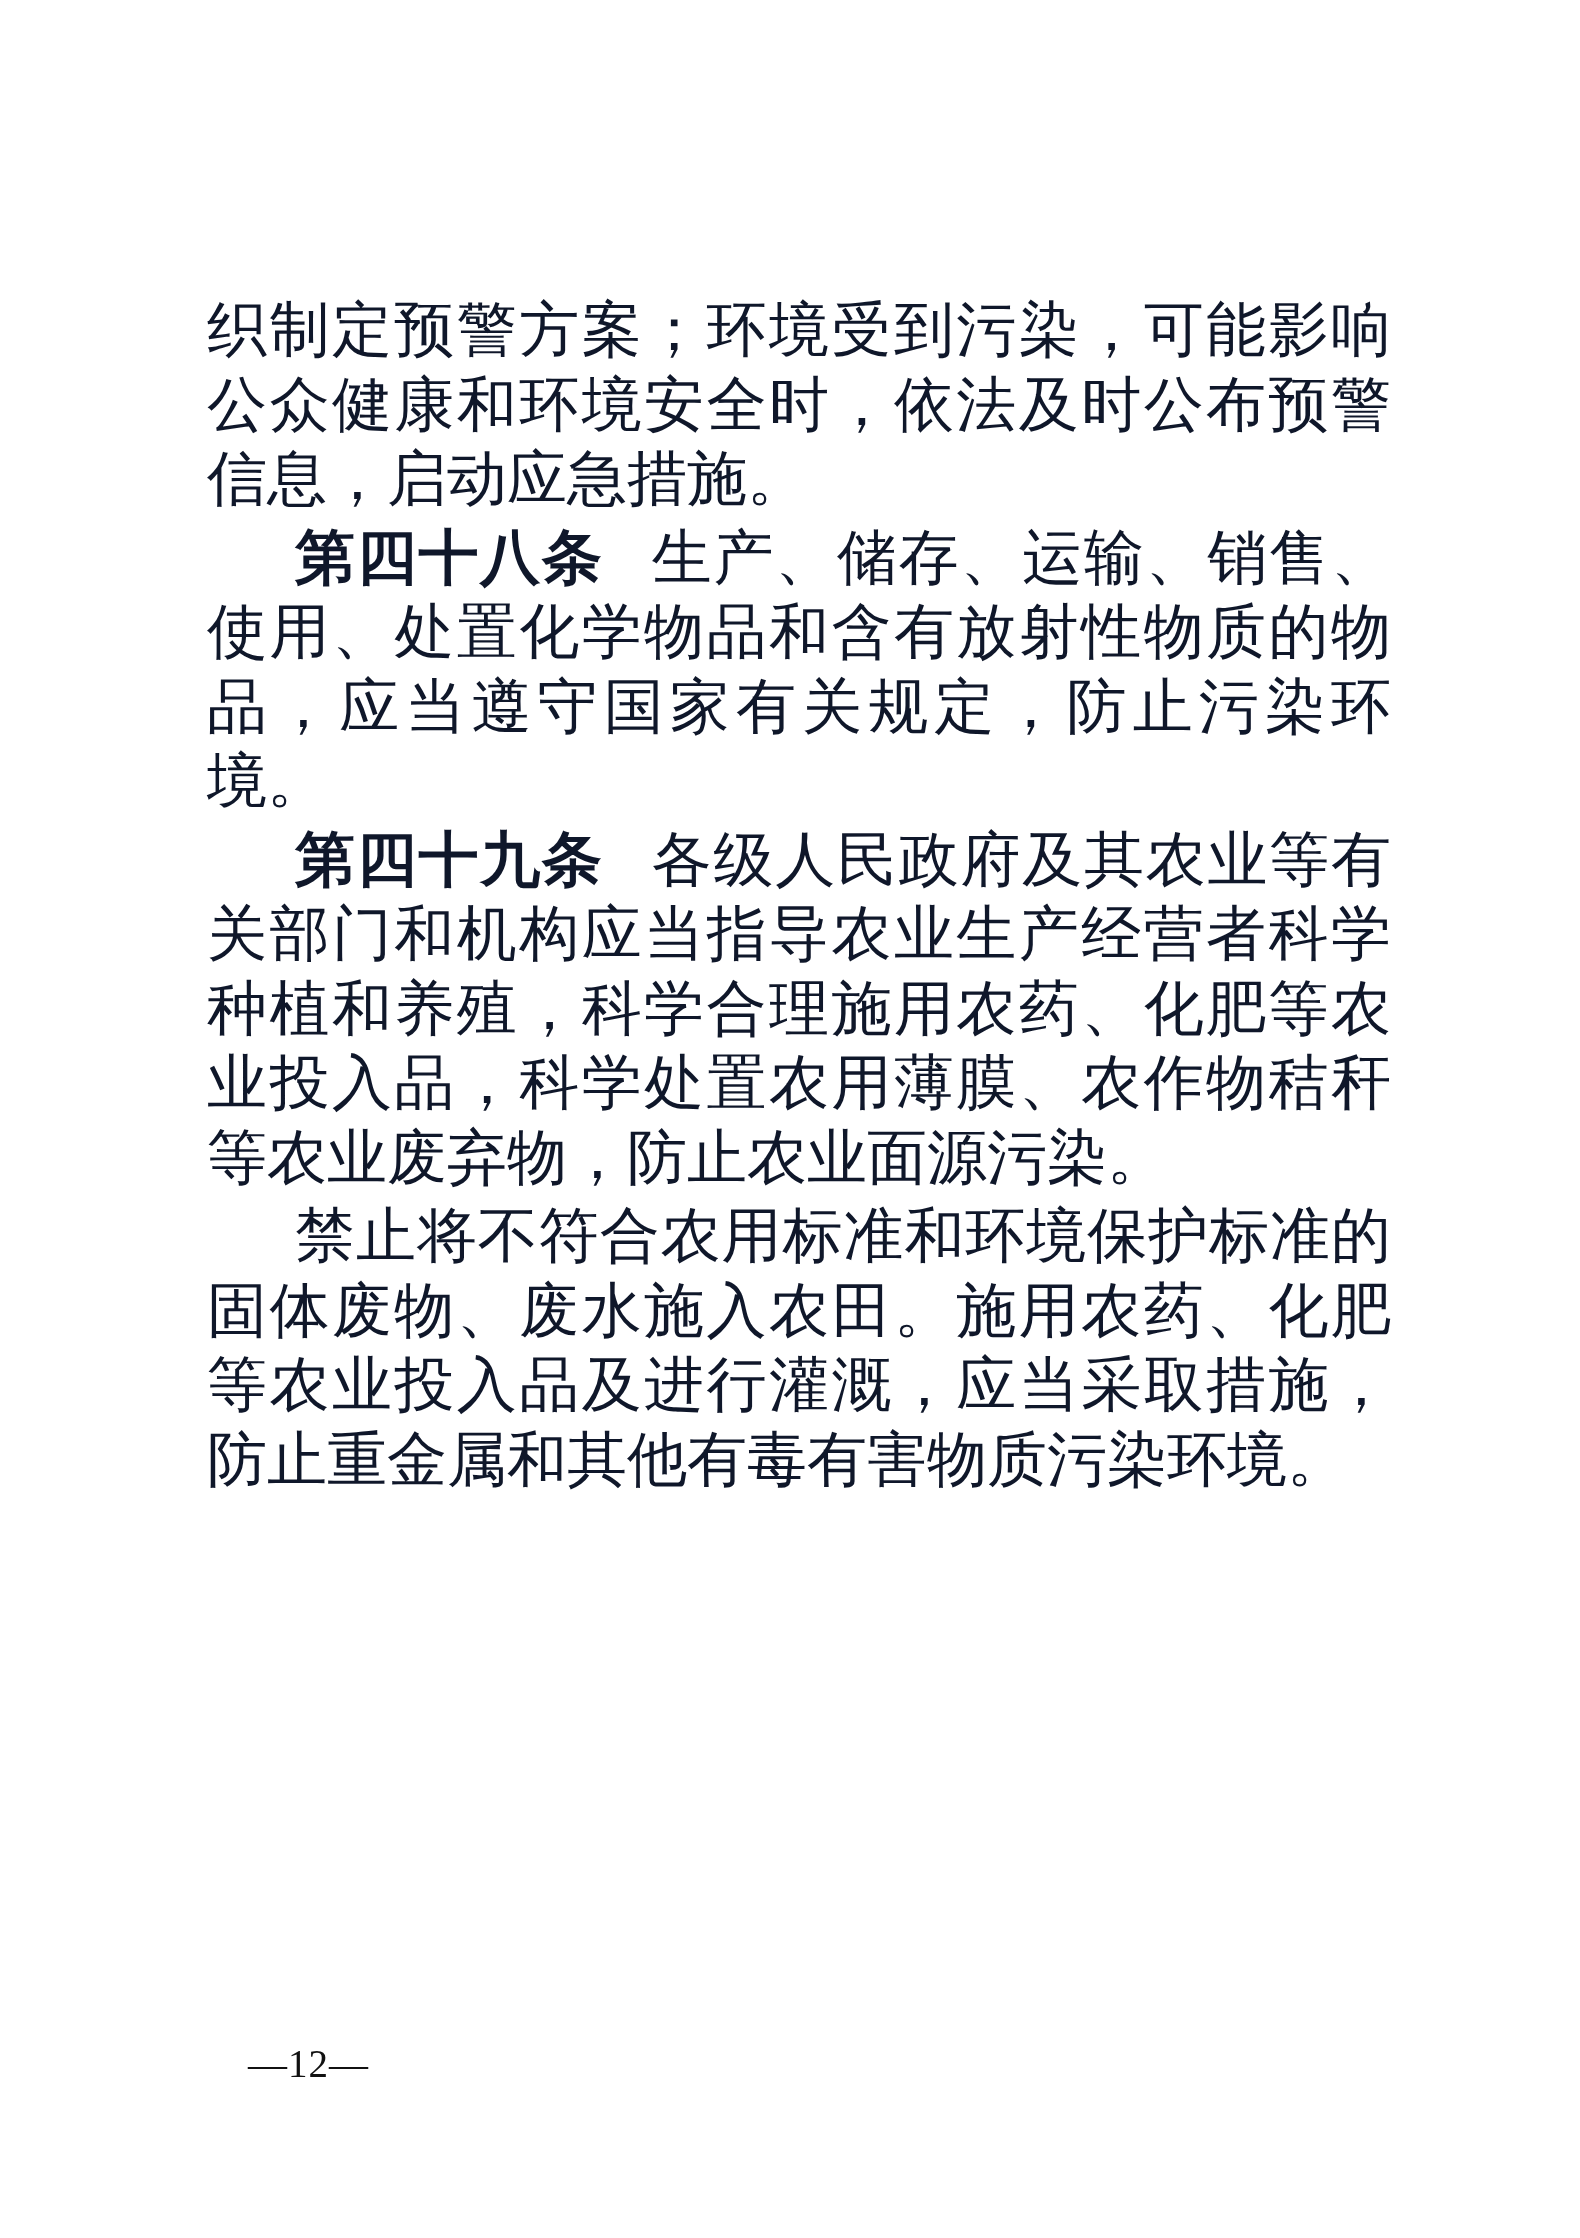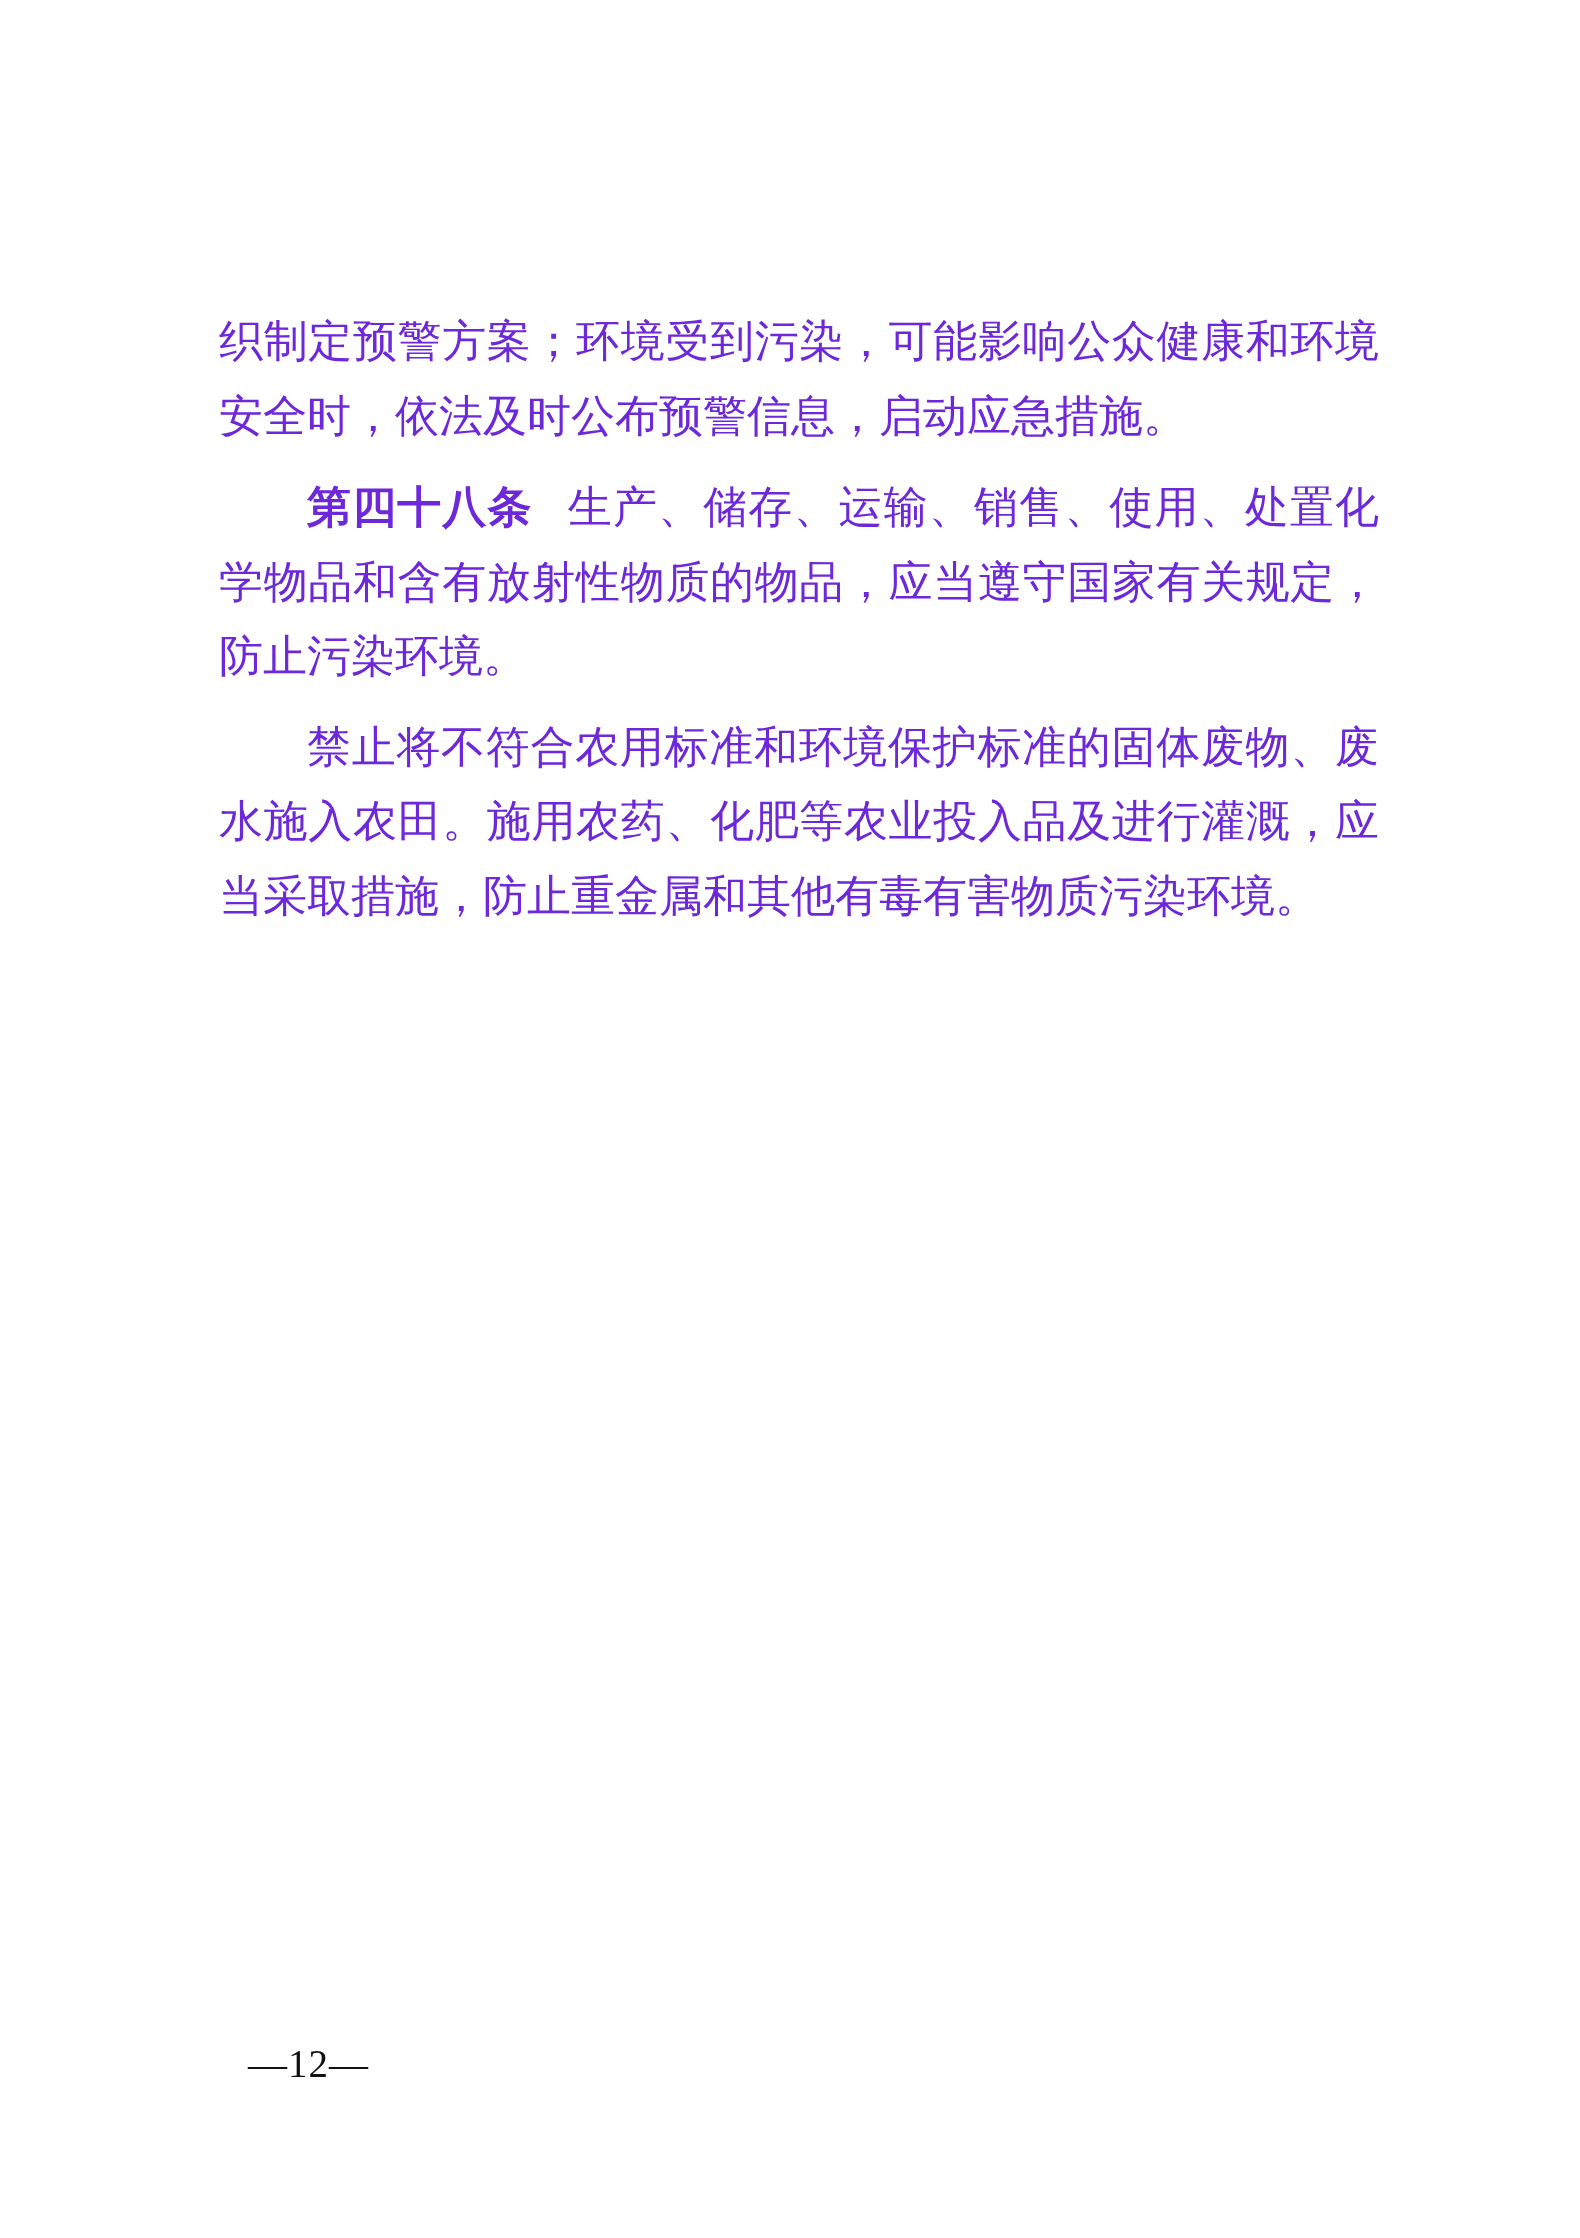--- a/index.html
+++ b/index.html
@@ -16,24 +16,24 @@
     background: #ffffff;
     overflow: hidden;
   }
   .text-block {
     position: absolute;
     left: 203px;
     top: 289px;
     width: 1192px;
   }
   .para {
-    margin: 16px;
-    font-size: 44px;
+    margin: 4px;
+    font-size: 60px;
     line-height: 74.5px;
-    color: #6d28d9;
+    color: #0f172a;
     text-align: justify;
     font-family: "Liberation Serif", serif;
   }
   .para.indent {
     text-indent: 88px;
   }
   .article-lead {
     font-weight: bold;
     margin-right: 0.8em;
     font-family: Liberation Sans, sans-serif;
@@ -55,20 +55,21 @@
 <div class="page">
 
   <div class="text-block">
 
     <p class="para">织制定预警方案；环境受到污染，可能影响公众健康和环境安全时，依法及时公布预警信息，启动应急措施。</p>
 
 
 
     <p class="para indent"><span class="article-lead">第四十八条</span><span>生产、储存、运输、销售、使用、处置化学物品和含有放射性物质的物品，应当遵守国家有关规定，防止污染环境。</span></p>
 
+    <p class="para indent"><span class="article-lead">第四十九条</span><span>各级人民政府及其农业等有关部门和机构应当指导农业生产经营者科学种植和养殖，科学合理施用农药、化肥等农业投入品，科学处置农用薄膜、农作物秸秆等农业废弃物，防止农业面源污染。</span></p>
 
     <p class="para indent">禁止将不符合农用标准和环境保护标准的固体废物、废水施入农田。施用农药、化肥等农业投入品及进行灌溉，应当采取措施，防止重金属和其他有毒有害物质污染环境。</p>
 
 
   </div>
 
   <div class="page-number">—12—</div>
 
 </div>
 

